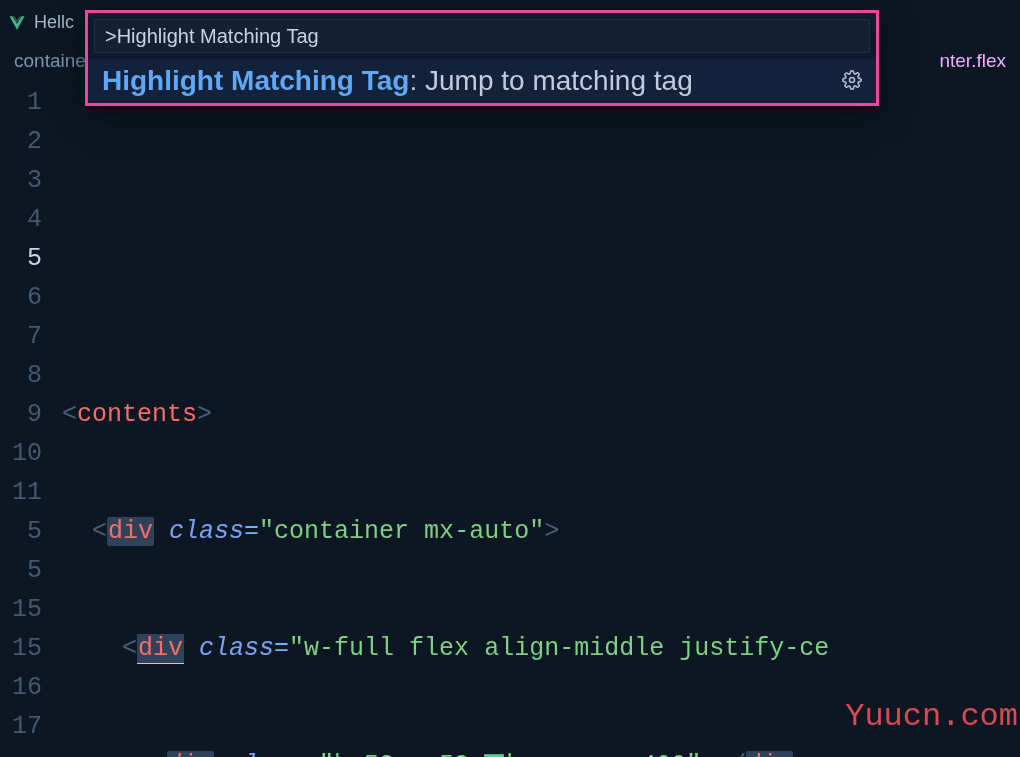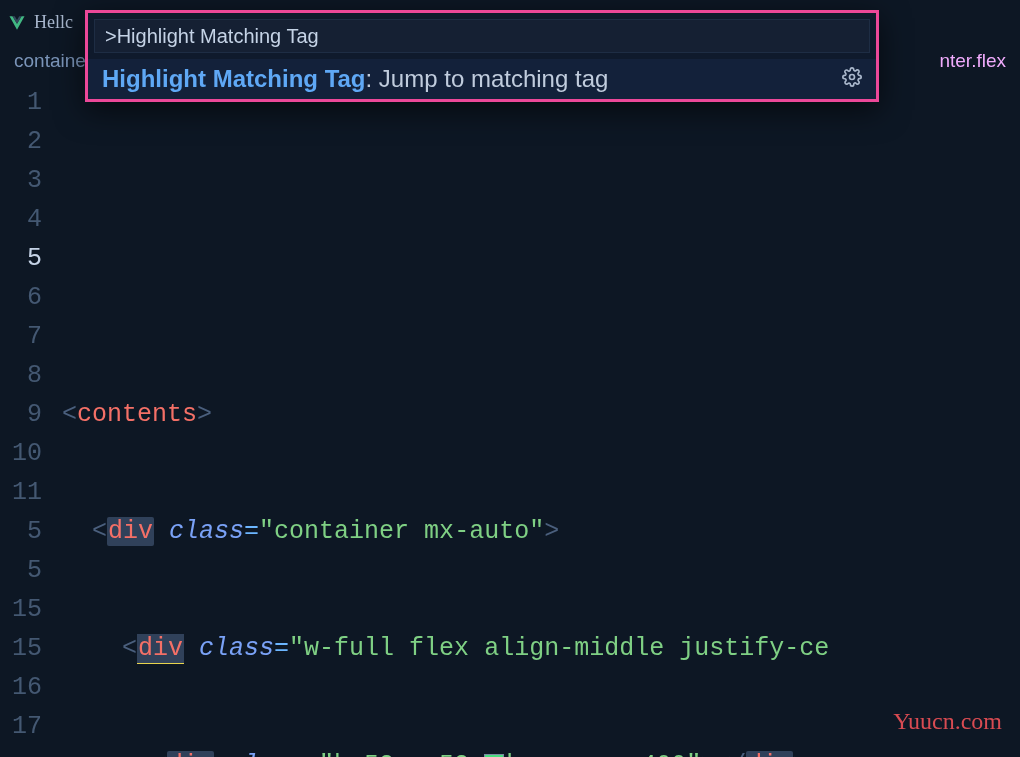--- a/index.html
+++ b/index.html
@@ -1,21 +1,21 @@
 <!DOCTYPE html>
 <html><head>
 <meta charset="utf-8">
 <style>
 * { margin: 0; padding: 0; box-sizing: border-box; }
 html, body { width: 1020px; height: 757px; overflow: hidden; background: #0d1724; font-family: Consolas, "Courier New", monospace; color: #c5d3e6; }
 .app { position: relative; width: 100%; height: 100%; }
 
 .tab-bar { display: flex; align-items: center; height: 45px; background: #0d1724; padding-left: 8px; }
 .vue-logo { width: 18px; height: 18px; margin-right: 8px; }
-.tab-title { color: #a7b6cc; font-size: 18px; font-family: Liberation Serif, serif; }
+.tab-title { color: #a7b6cc; font-size: 18px; font-family: Liberation Sans, sans-serif; }
 
 .breadcrumb { display: flex; align-items: center; height: 32px; padding: 0 14px; font-family: -apple-system, "Segoe UI", sans-serif; font-size: 19px; color: #7a94b8; }
 .breadcrumb .last { color: #f0abfc; }
 
 .editor { display: flex; height: calc(100% - 77px); overflow: hidden; }
 .gutter { width: 62px; flex-shrink: 0; text-align: right; padding-right: 20px; padding-top: 6px; color: #445872; font-size: 25px; line-height: 39px; user-select: none; }
 .gutter .ln { height: 39px; }
 .gutter .ln.active { color: #c5d3e6; }
 
 .code { padding-top: 6px; font-size: 25px; line-height: 39px; white-space: pre; position: relative; }
@@ -29,27 +29,27 @@
 .hl-tag { background: #30415a; border-radius: 2px; padding: 0 1px; }
 .hl-tag-underline { background: #30415a; border-bottom: 1px solid #e8d44d; padding: 0 1px; }
 
 .swatch { display: inline-block; width: 20px; height: 20px; border: 1px solid #7a8aa0; vertical-align: -2px; margin-right: 2px; }
 .sw-green { background: #4ade80; }
 
 .command-palette { position: absolute; top: 10px; left: 85px; width: 794px; background: #0f1a2c; border: 3px solid #ec4899; box-shadow: 0 8px 30px rgba(0,0,0,.6); z-index: 100; font-family: -apple-system, "Segoe UI", sans-serif; }
 .cp-input-wrap { padding: 6px; }
 .cp-input { width: 100%; height: 34px; background: #152033; border: 1px solid #1e2d44; color: #c5d3e6; font-size: 20px; padding: 0 10px; outline: none; font-family: inherit; }
 .cp-list { }
-.cp-item { display: flex; align-items: center; padding: 6px 14px; font-size: 24px; color: #c5d3e6; }
+.cp-item { display: flex; align-items: center; padding: 6px 14px; font-size: 28px; color: #c5d3e6; }
 .cp-item.selected { background: #13213a; }
 .cp-item .bold { color: #5fa8f5; font-weight: 600; }
 .cp-item .desc { color: #c0ccdd; }
 .cp-item .gear { margin-left: auto; color: #aab8cc; }
 
-.watermark { position: absolute; right: 18px; bottom: 22px; color: #d84b52; font-family: Liberation Serif, serif; font-size: 24px; }
+.watermark { position: absolute; right: 2px; bottom: 22px; color: #d84b52; font-family: Liberation Mono, monospace; font-size: 32px; }
 </style>
 </head>
 <body>
 
 <div class="app">
 
   <div class="tab-bar">
     <svg class="vue-logo" viewBox="0 0 24 24">
         <path fill="#41b883" d="M2 3h4l6 10L18 3h4L12 21z"></path>
         <path fill="#34495e" d="M6 3h3l3 5 3-5h3l-6 10z"></path>

